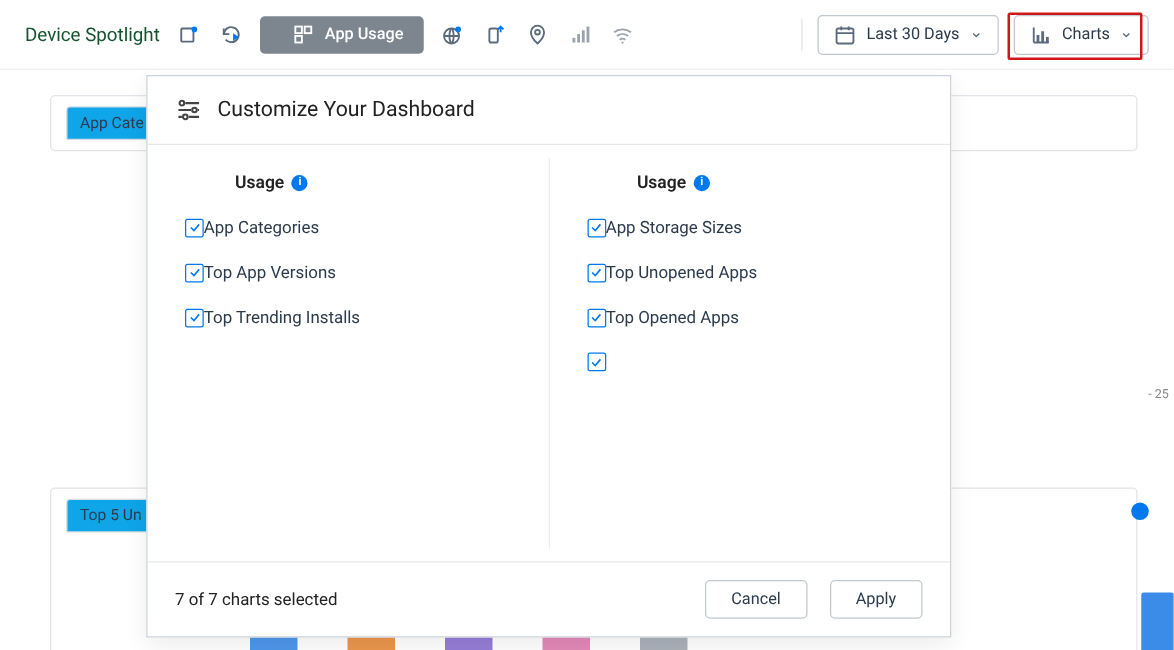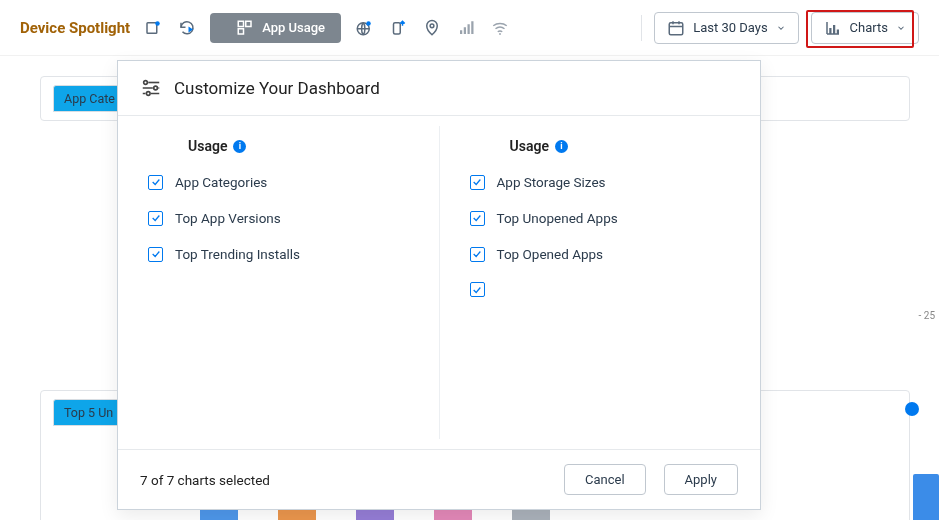--- a/index.html
+++ b/index.html
@@ -16,23 +16,23 @@
   }
   .toolbar {
     display: flex;
     align-items: center;
     height: 56px;
     padding: 0 20px;
     gap: 12px;
     border-bottom: 1px solid #f1f1f1;
   }
   .title {
-    font-weight: 700;
+    font-weight: 400;
     font-size: 15px;
-    color: #a16207;
+    color: #14532d;
     text-align: center;
   }
   .tb-icon {
     width: 22px; height: 22px;
     display: flex; align-items: center; justify-content: center;
     color: #5b6b7c;
   }
   .tb-icon svg, .tb-icon-svg { width: 18px; height: 18px; }
   .blue-dot { fill:#0079ef; }
   .pill {
@@ -124,21 +124,21 @@
     margin-bottom: 16px;
     margin-left: 40px;
   }
   .info-dot {
     width: 13px; height: 13px; border-radius: 50%;
     background: #0079ef; color:#fff;
     font-size: 9px; font-weight: 700;
     display: inline-flex; align-items: center; justify-content: center;
   }
   .opt {
-    display: flex; align-items: center; gap: 12px;
+    display: flex; align-items: center; 
     font-size: 13.5px;
     color: #2b3b4c;
     margin: 20px 0;
     cursor: pointer;
   }
   .chk {
     width: 15px; height: 15px;
     border: 1.5px solid #0079ef;
     border-radius: 2px;
     display: inline-flex; align-items:center; justify-content:center;

